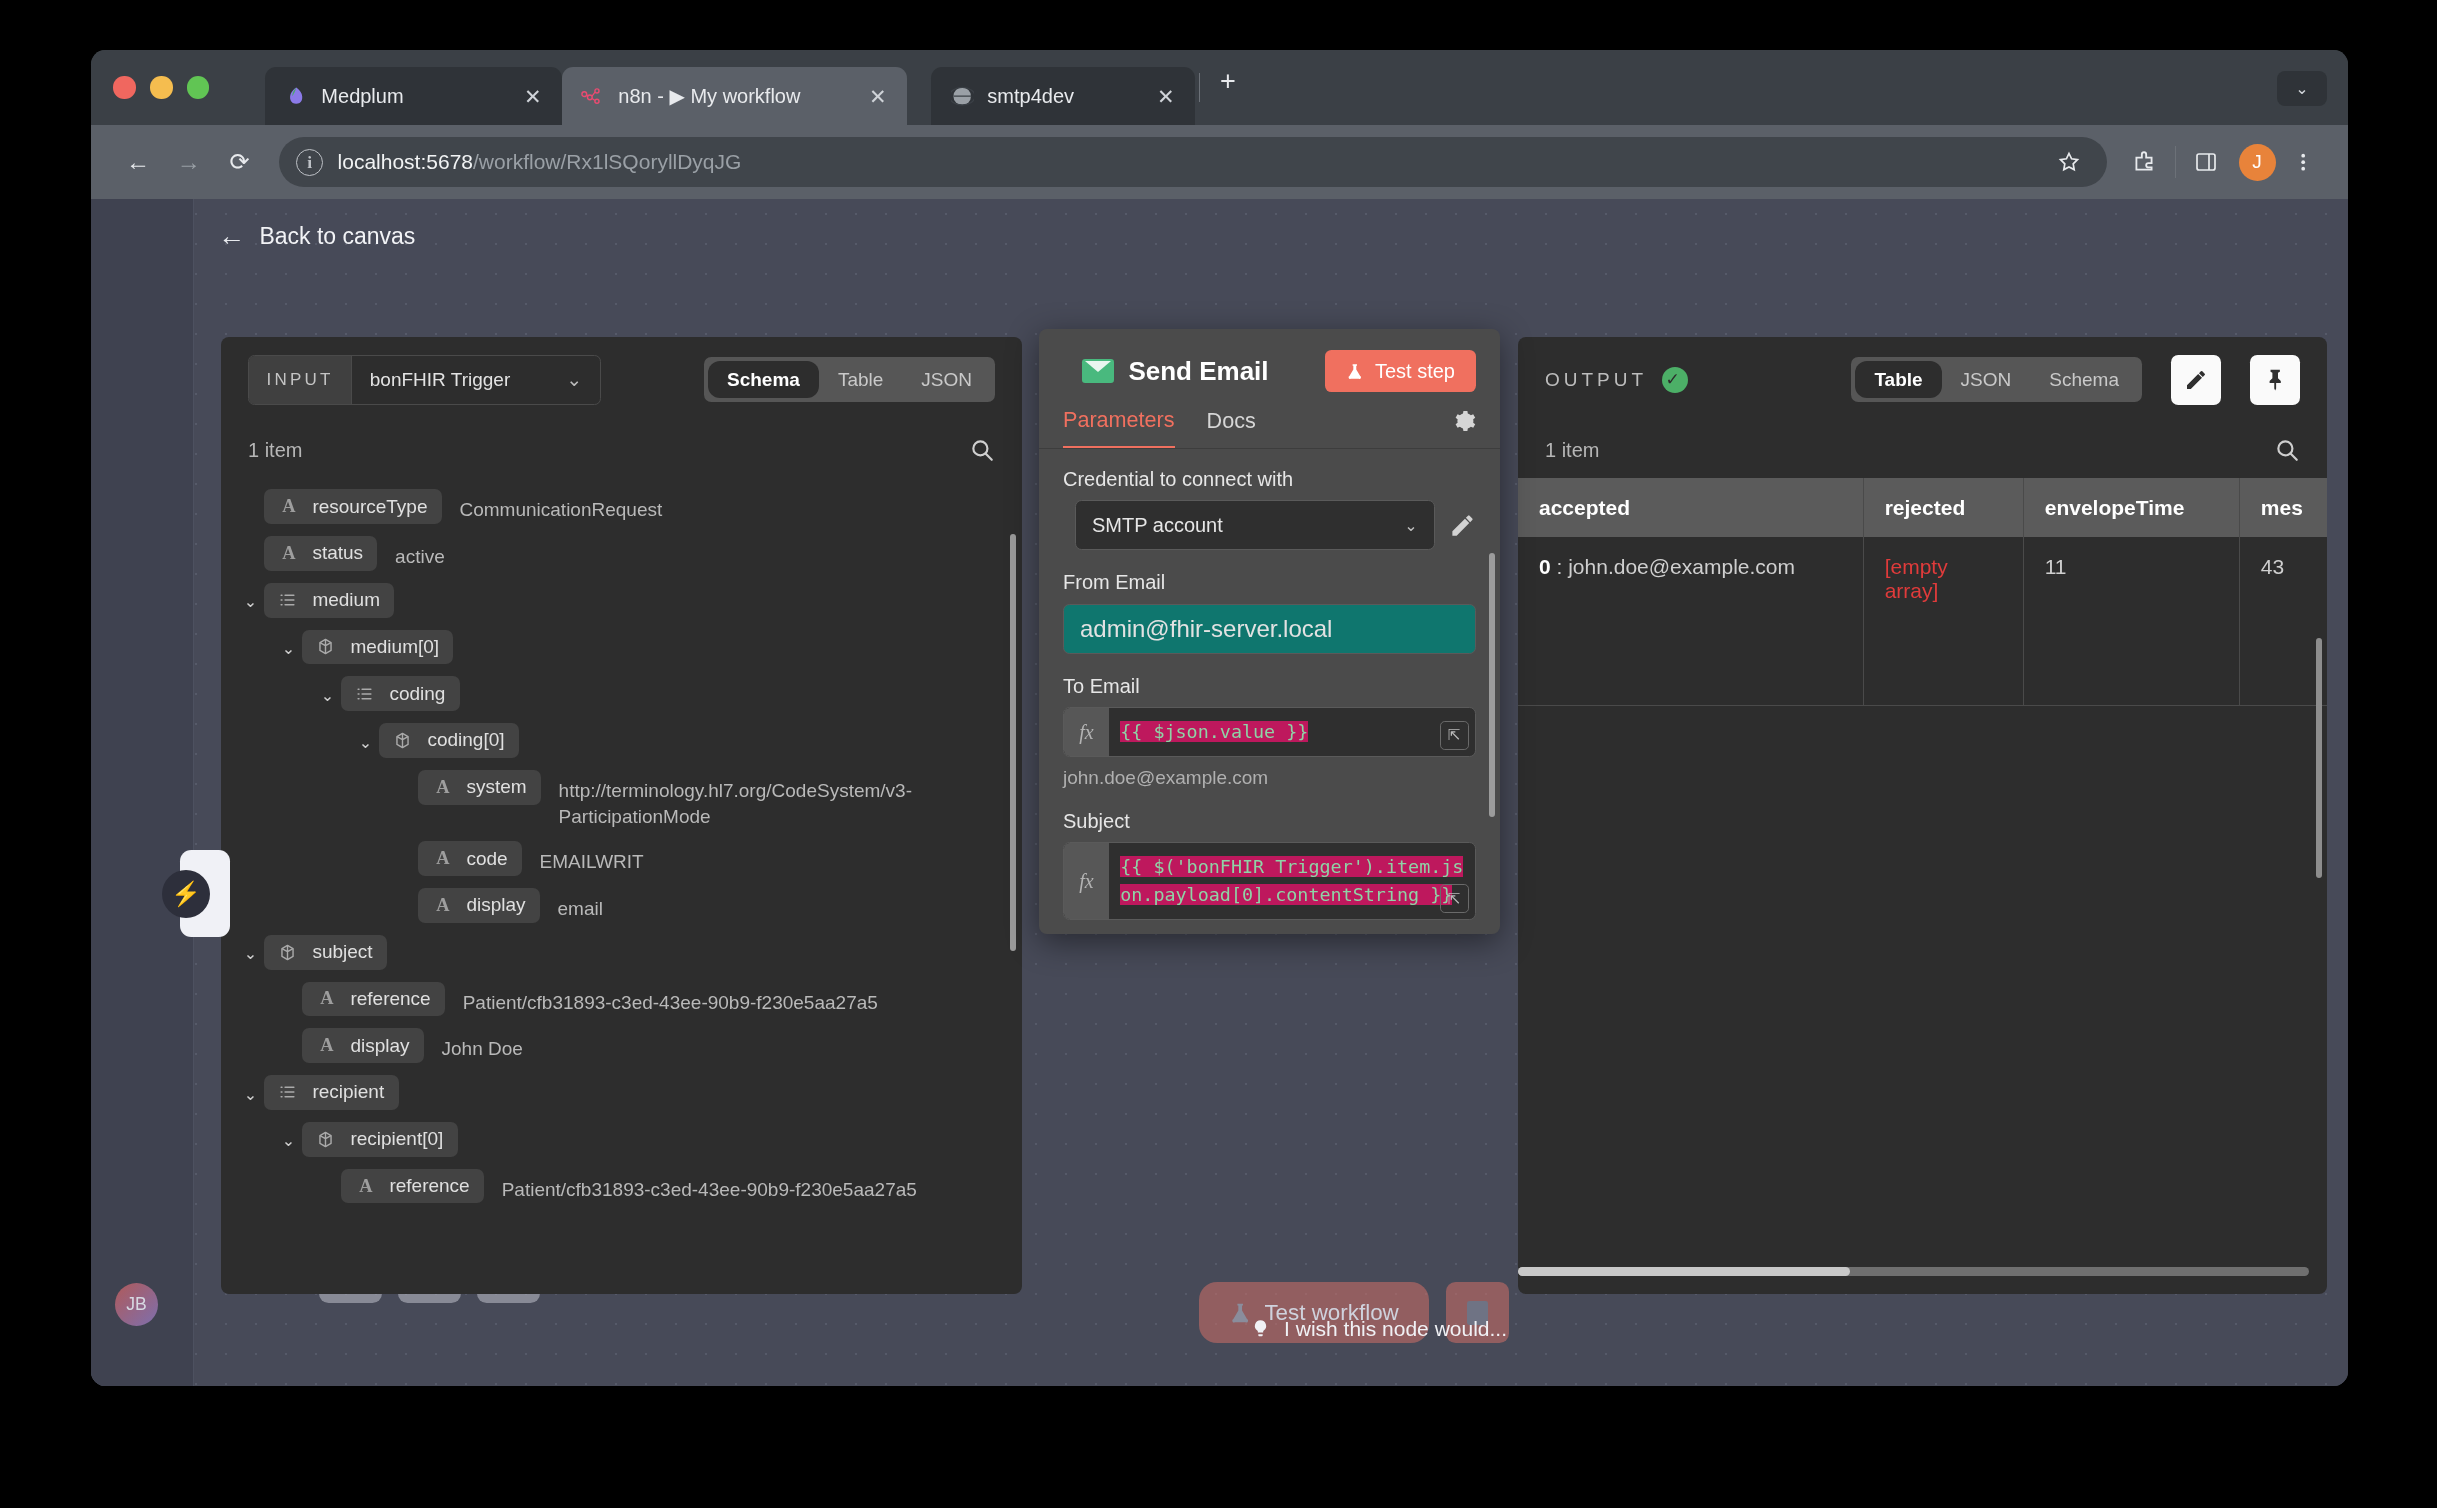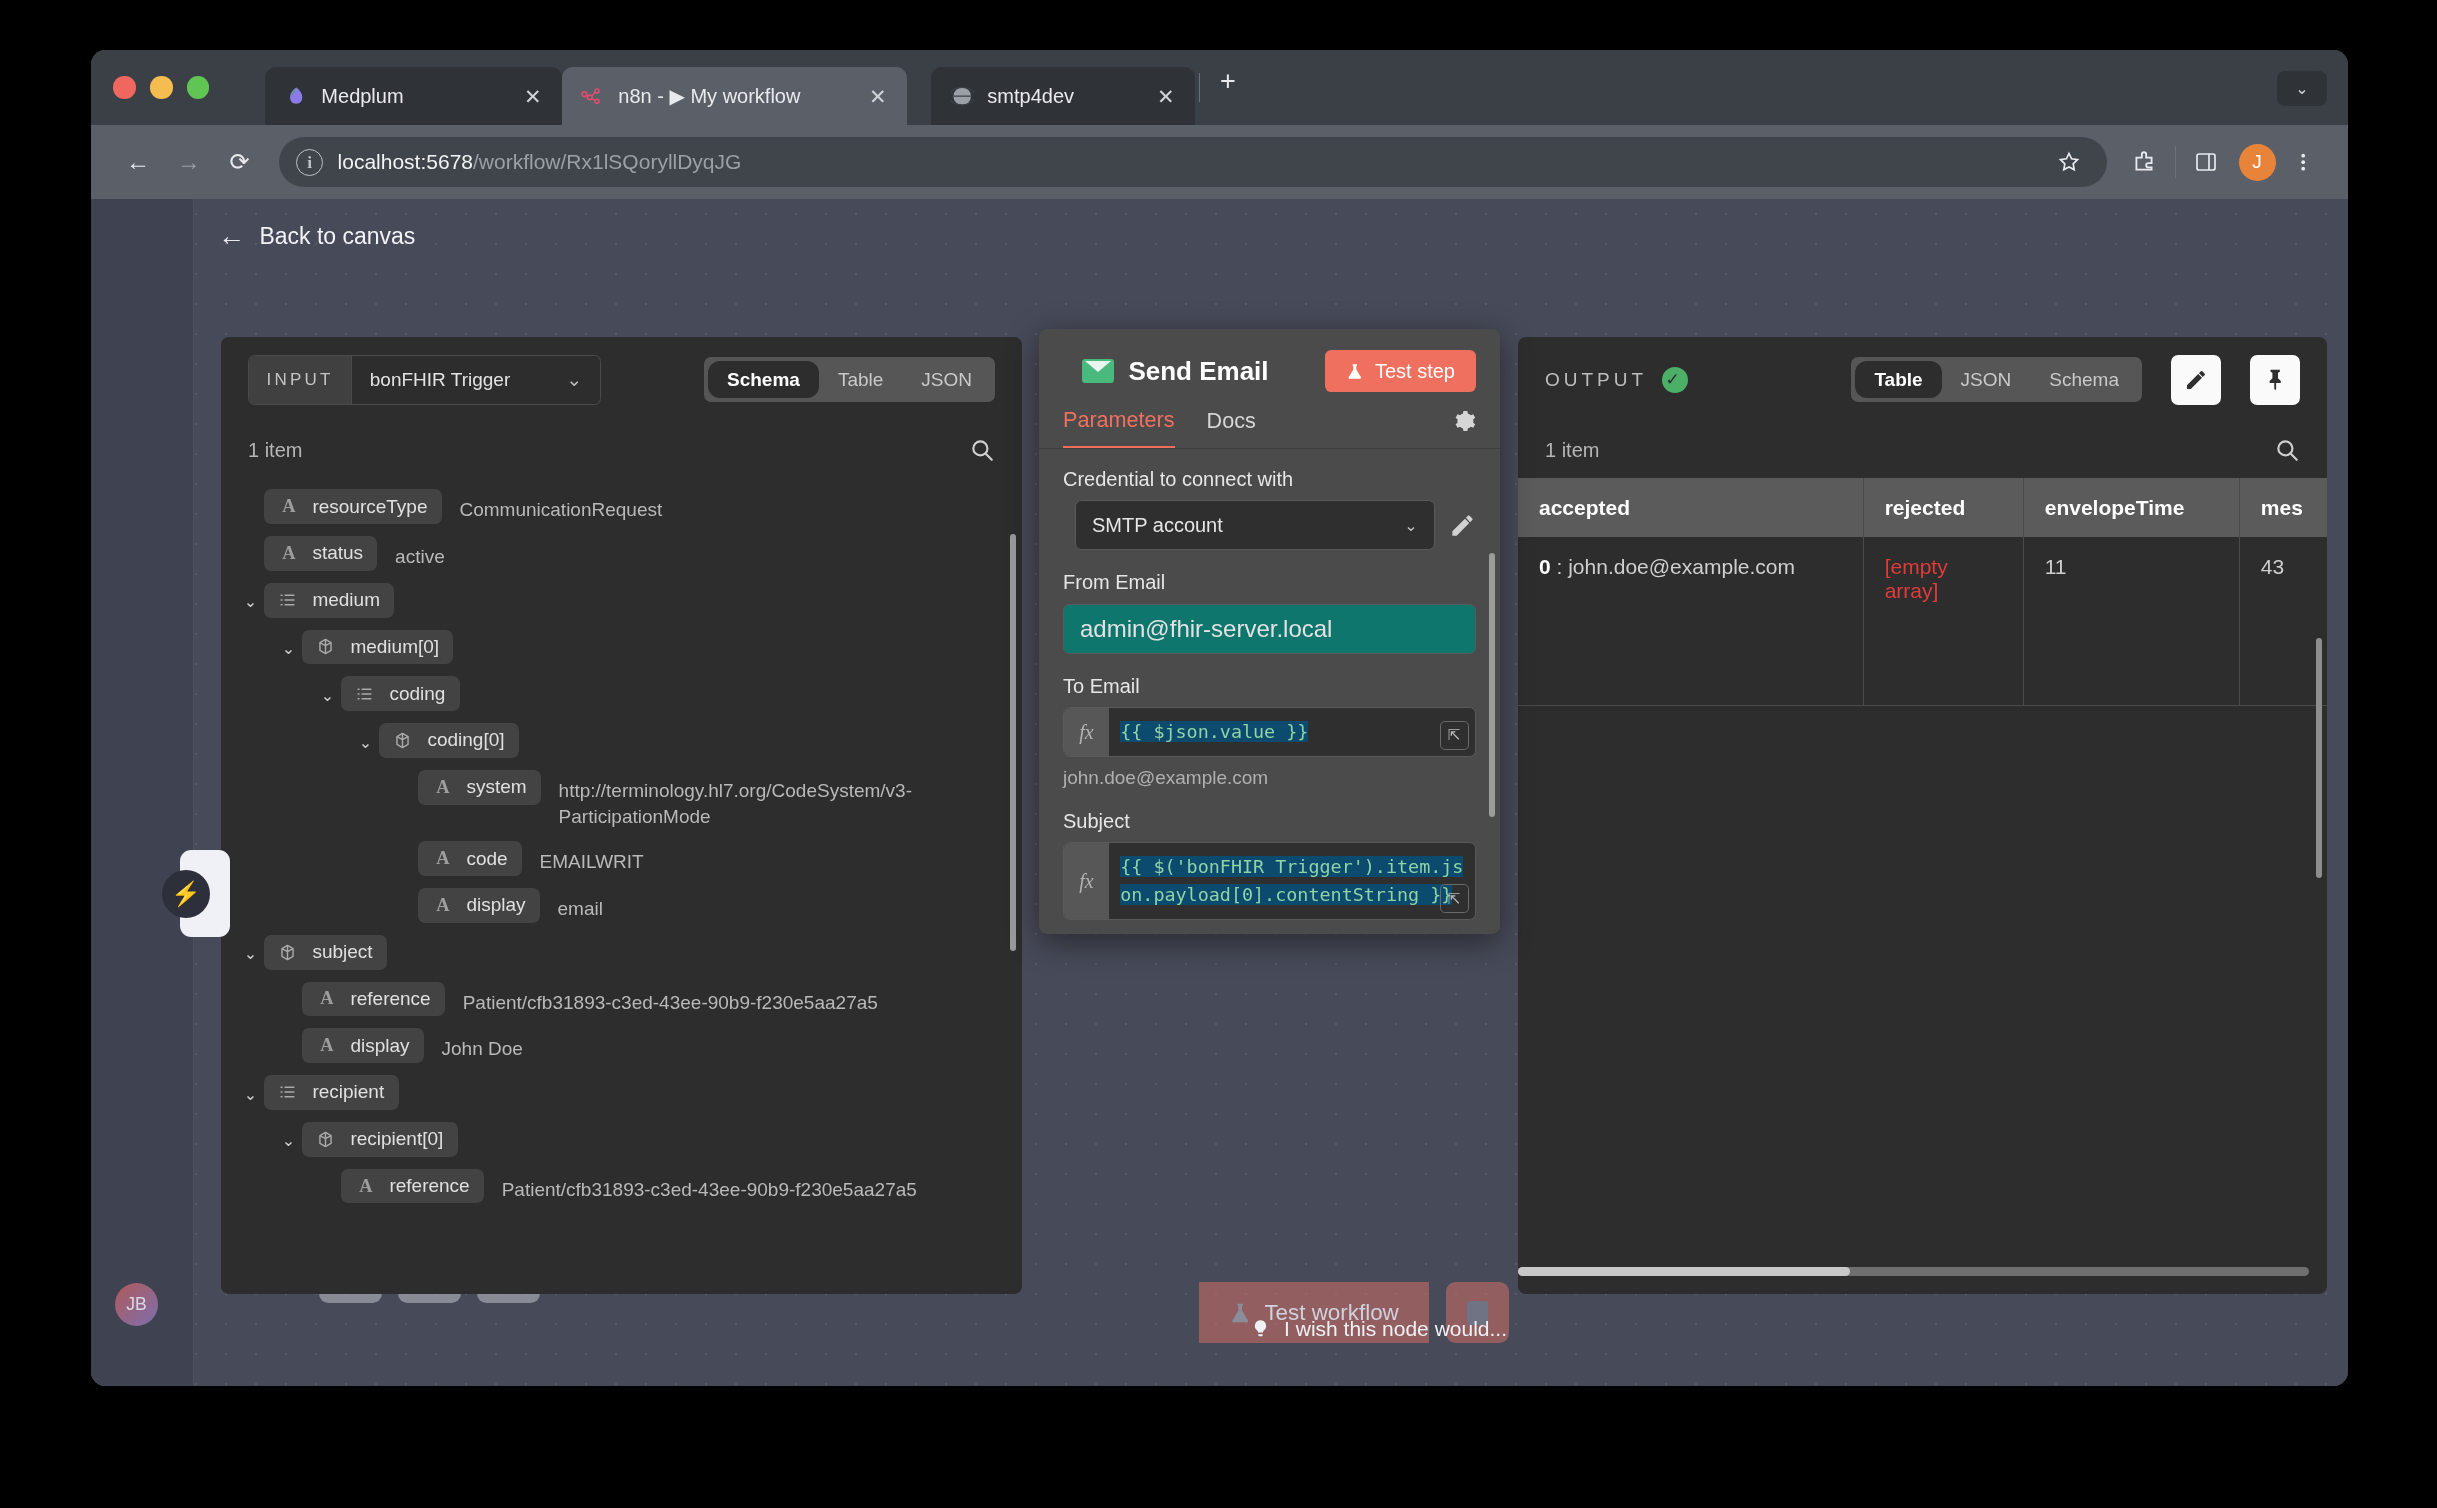--- a/index.html
+++ b/index.html
@@ -143,21 +143,21 @@
     background: rgba(190,192,203,0.55);
     display:flex; align-items:center; justify-content:center;
     color: #4a4d5b;
   }
   
   .testwf {
     position: absolute; left: 1108px; bottom: 43px;
     display: flex; gap: 17.6px; z-index: 5; align-items: center;
   }
   .testwf .main {
-    height: 61px; padding: 0 30px; border-radius: 1px;
+    height: 61px; padding: 0 30px; border-radius: 18px;
     background: rgba(208,112,104,0.55);
     display: flex; align-items: center; gap: 13px;
     color: #cfd2dd; font-size: 22.4px;
   }
   .testwf .stop {
     width: 63px; height: 61px; border-radius: 9.6px;
     background: rgba(208,112,104,0.55);
     display:flex; align-items:center; justify-content:center;
   }
   .stopsq { width: 21px; height: 24px; background: #6f7384; border-radius: 2.4px; }
@@ -353,21 +353,21 @@
     width: 45px; flex: 0 0 45px; background: #575757;
     display: flex; align-items: center; justify-content: center;
     color: #b3b3b3; font-size: 20px; font-style: italic;
     font-family: "Liberation Serif", serif;
   }
   .exprtext {
     padding: 9.6px 11.2px; font-family: "DejaVu Sans Mono", monospace;
     font-size: 18.4px; line-height: 1.55; color: #8fd3a6;
     flex: 1; word-break: break-all;
   }
-  .exprtext span { background: #0c4a6e; }
+  .exprtext span { background: #be185d; }
   .openbtn {
     position: absolute; right: 6.4px; bottom: 6.4px;
     width: 29px; height: 29px; border-radius: 4.8px;
     border: 0.8px solid #6a6a6a; color: #b9b9b9;
     display: flex; align-items: center; justify-content: center; font-size: 15px;
   }
   .hint { color: #b0b0b0; font-size: 19px; margin-top: 9.6px; }
   .nscroll {
     position: absolute; right: 4.8px; top: 104px; width: 6.4px; height: 264px;
     background: #9c9c9c; border-radius: 3.2px;

